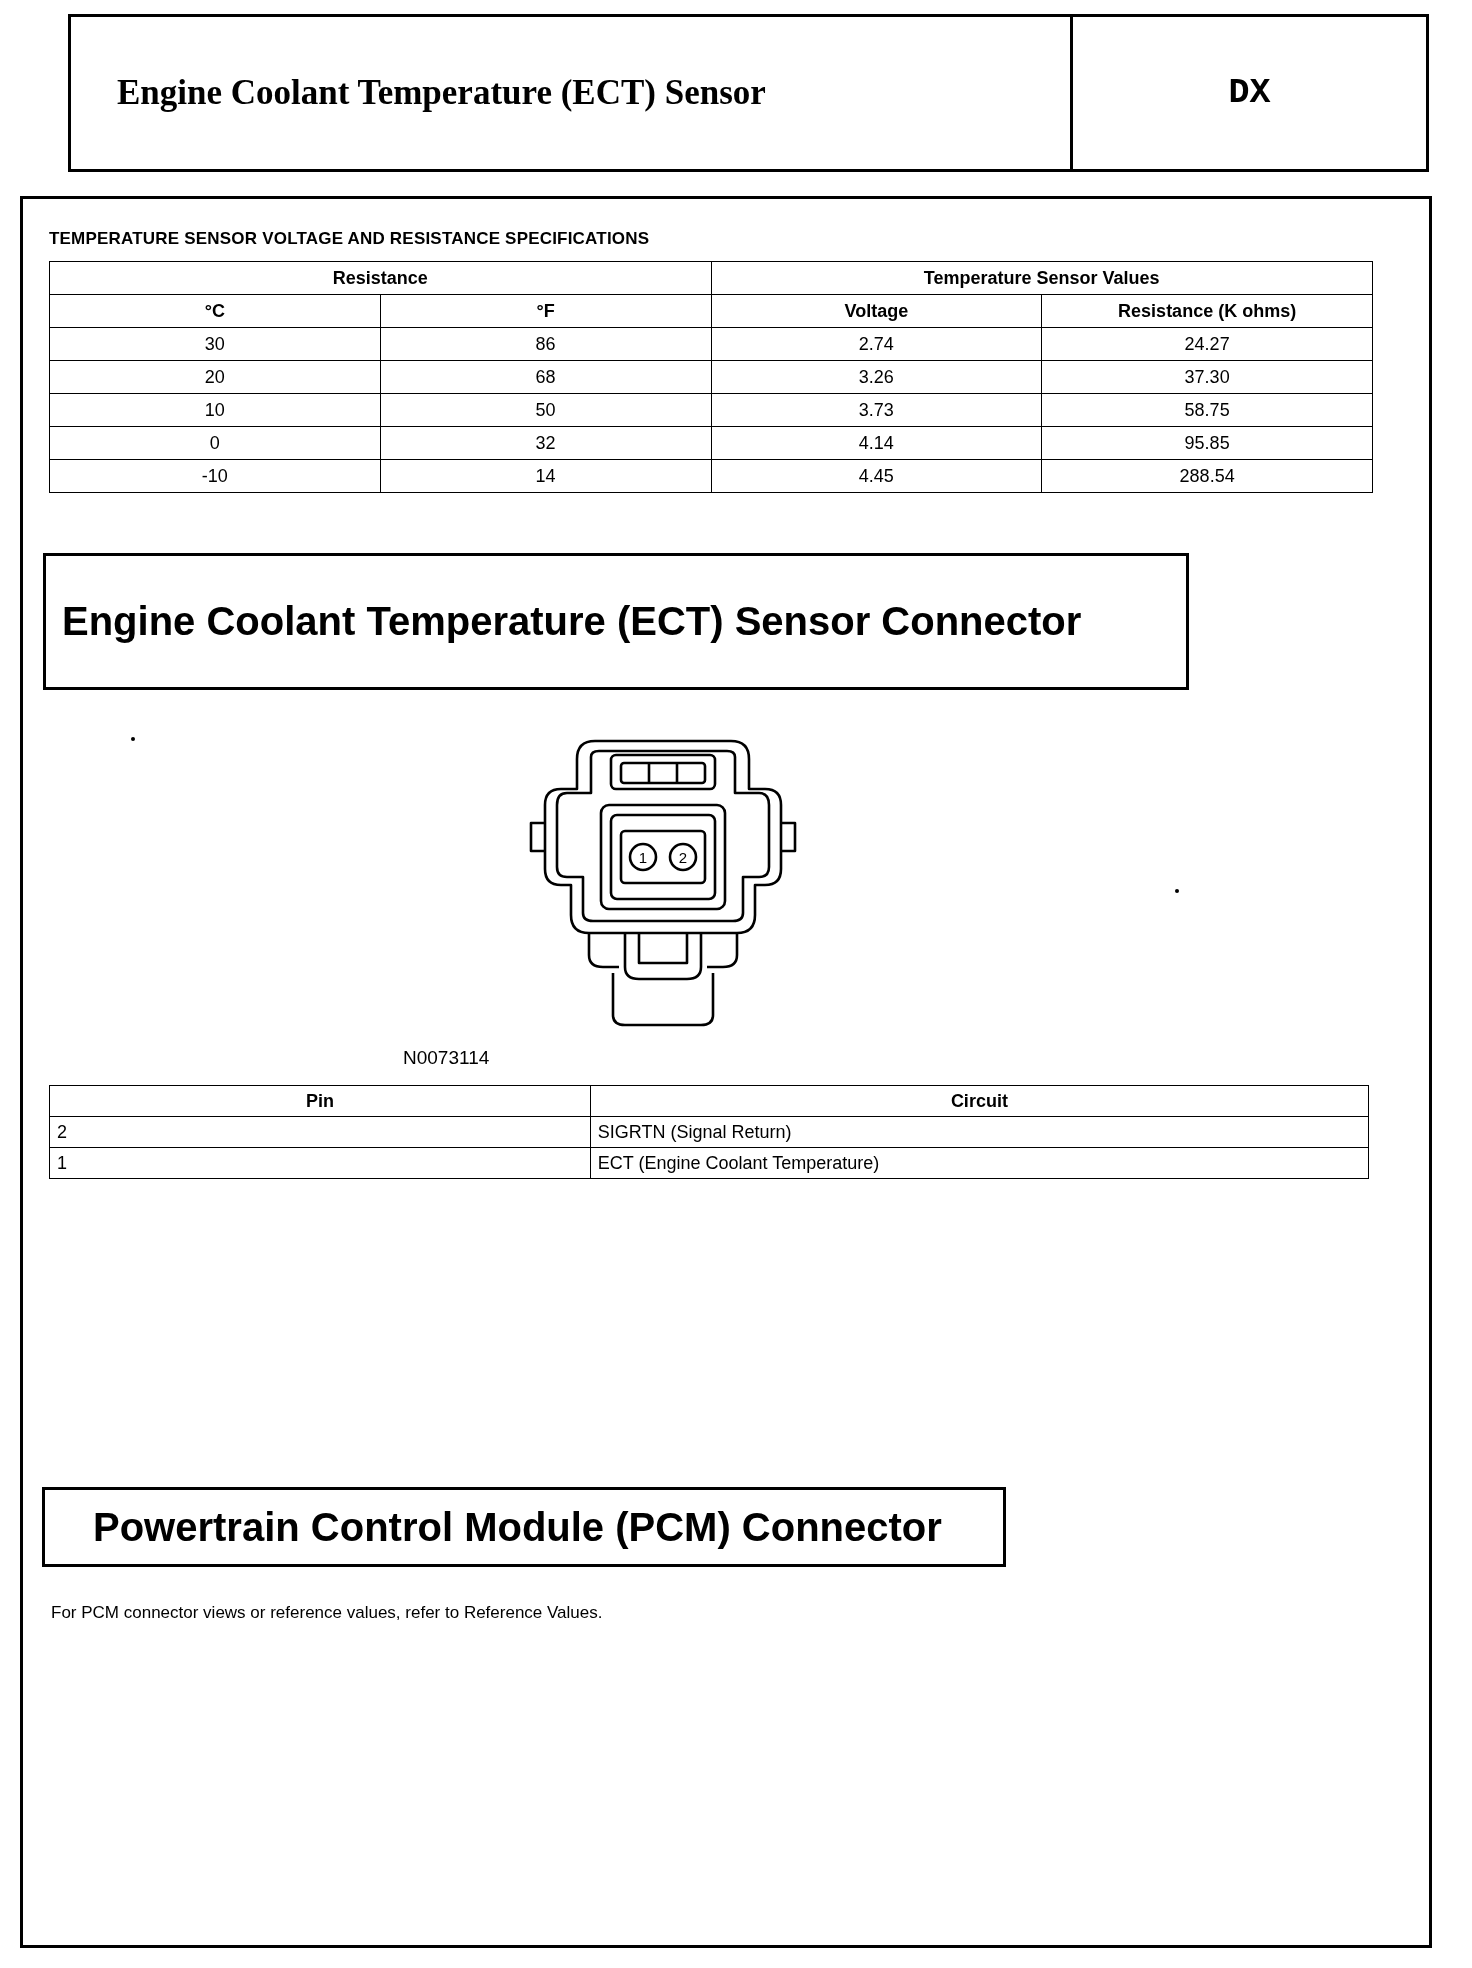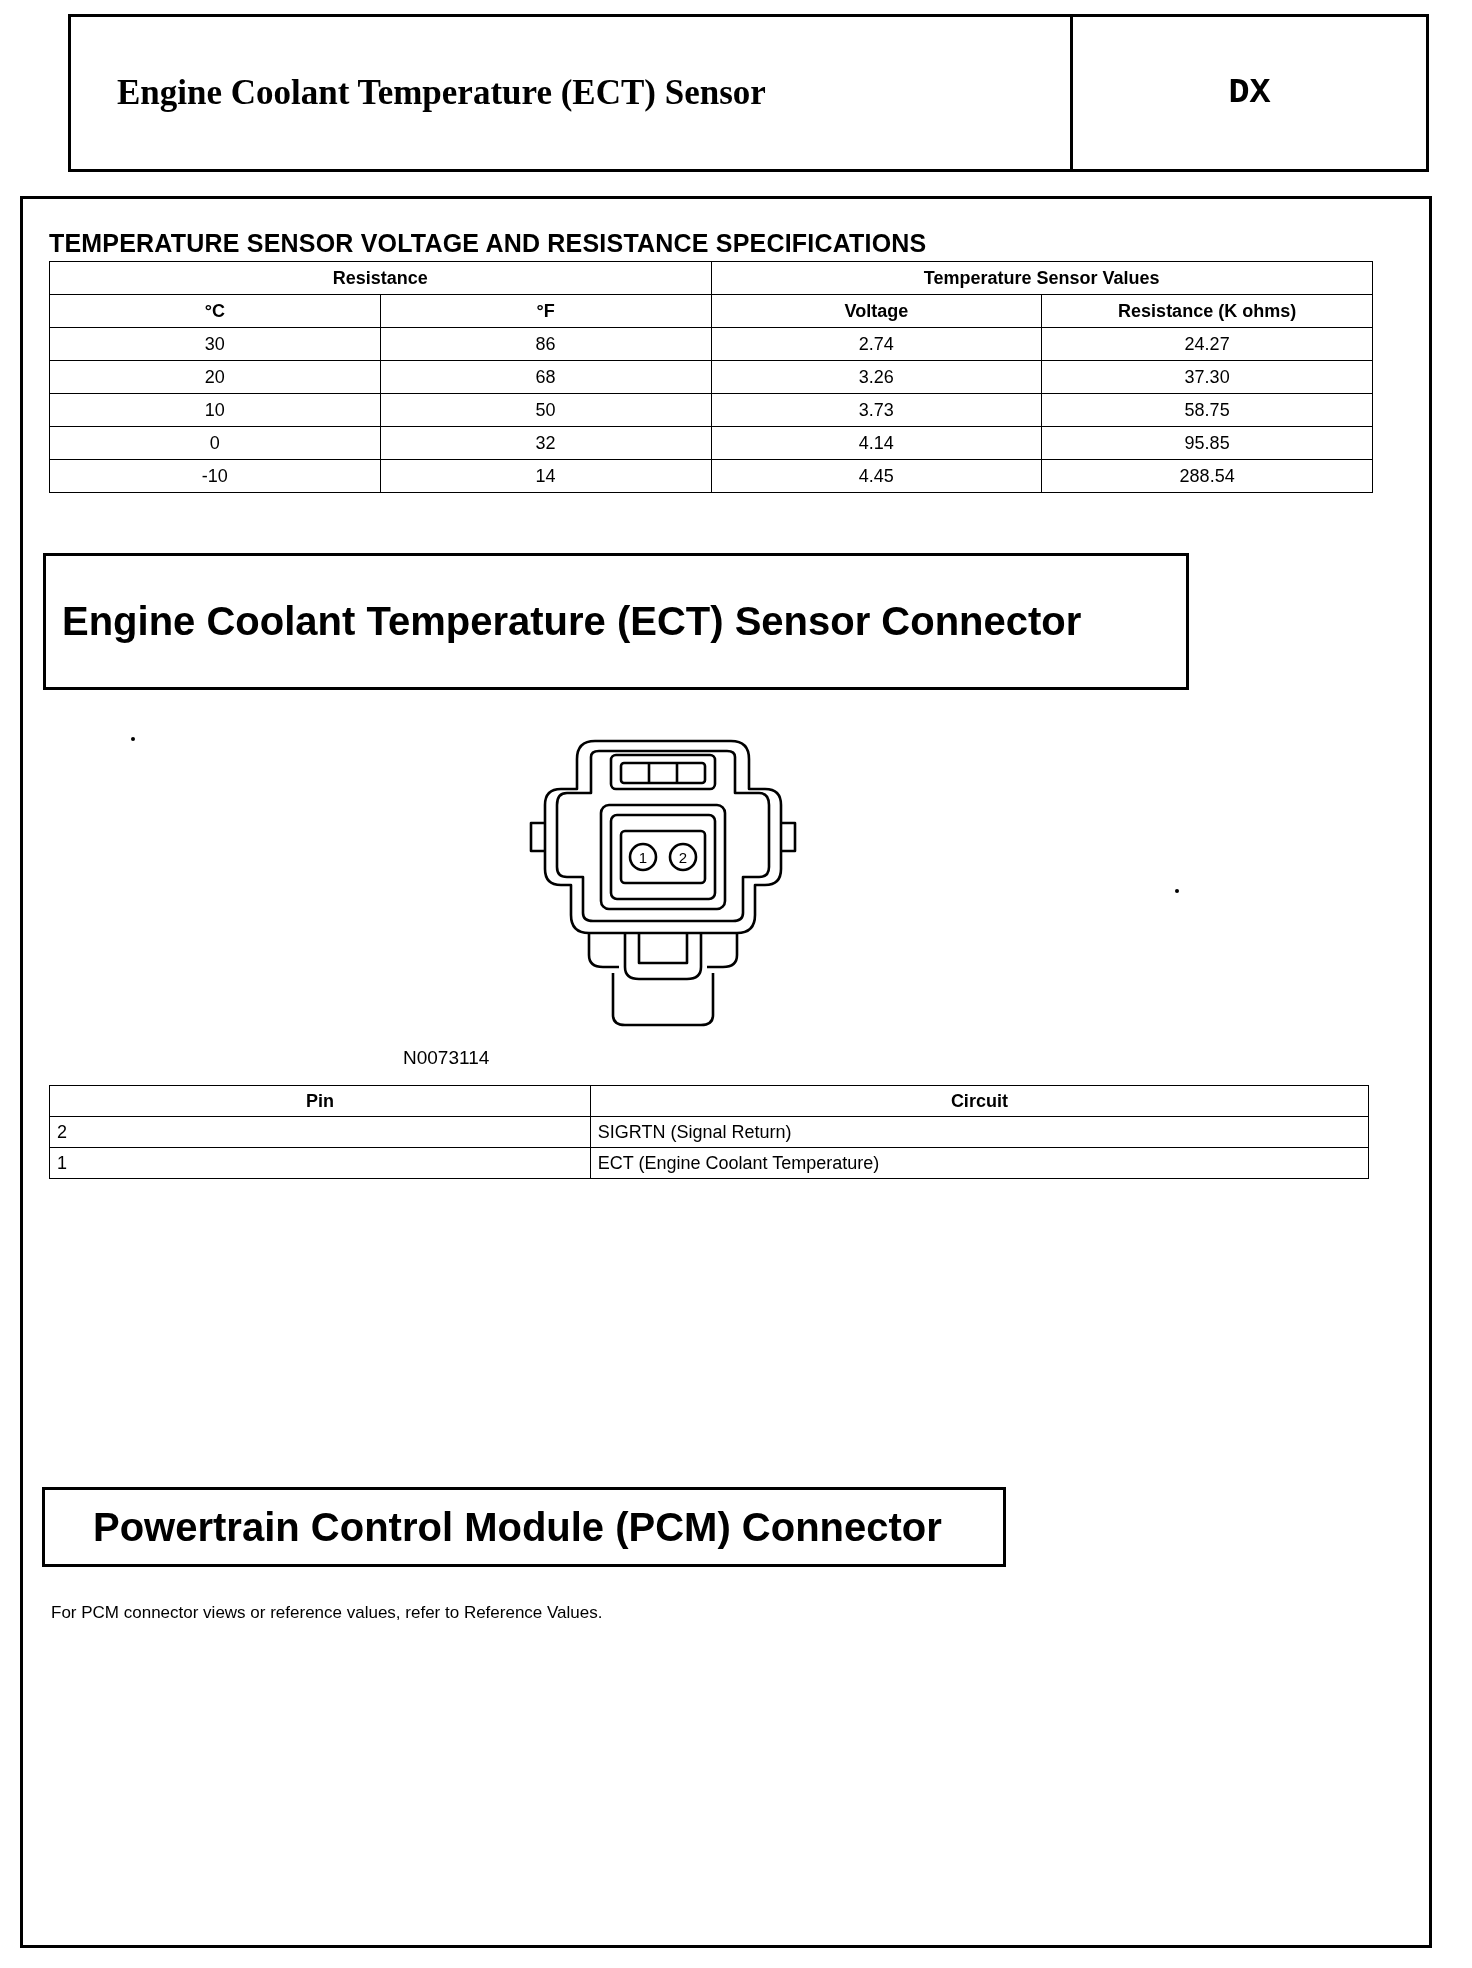--- a/index.html
+++ b/index.html
@@ -64,21 +64,21 @@
     height: 1752px;
     border: 3px solid #000;
     box-sizing: border-box;
   }
 
   
   .spec-heading {
     position: absolute;
     left: 26px;
     top: 30px;
-    font-size: 25px;
+    font-size: 17px;
     font-weight: bold;
     letter-spacing: 0.2px;
   }
 
   table.grid {
     border-collapse: collapse;
     table-layout: fixed;
   }
   table.grid td, table.grid th {
     border: 1.5px solid #000;

